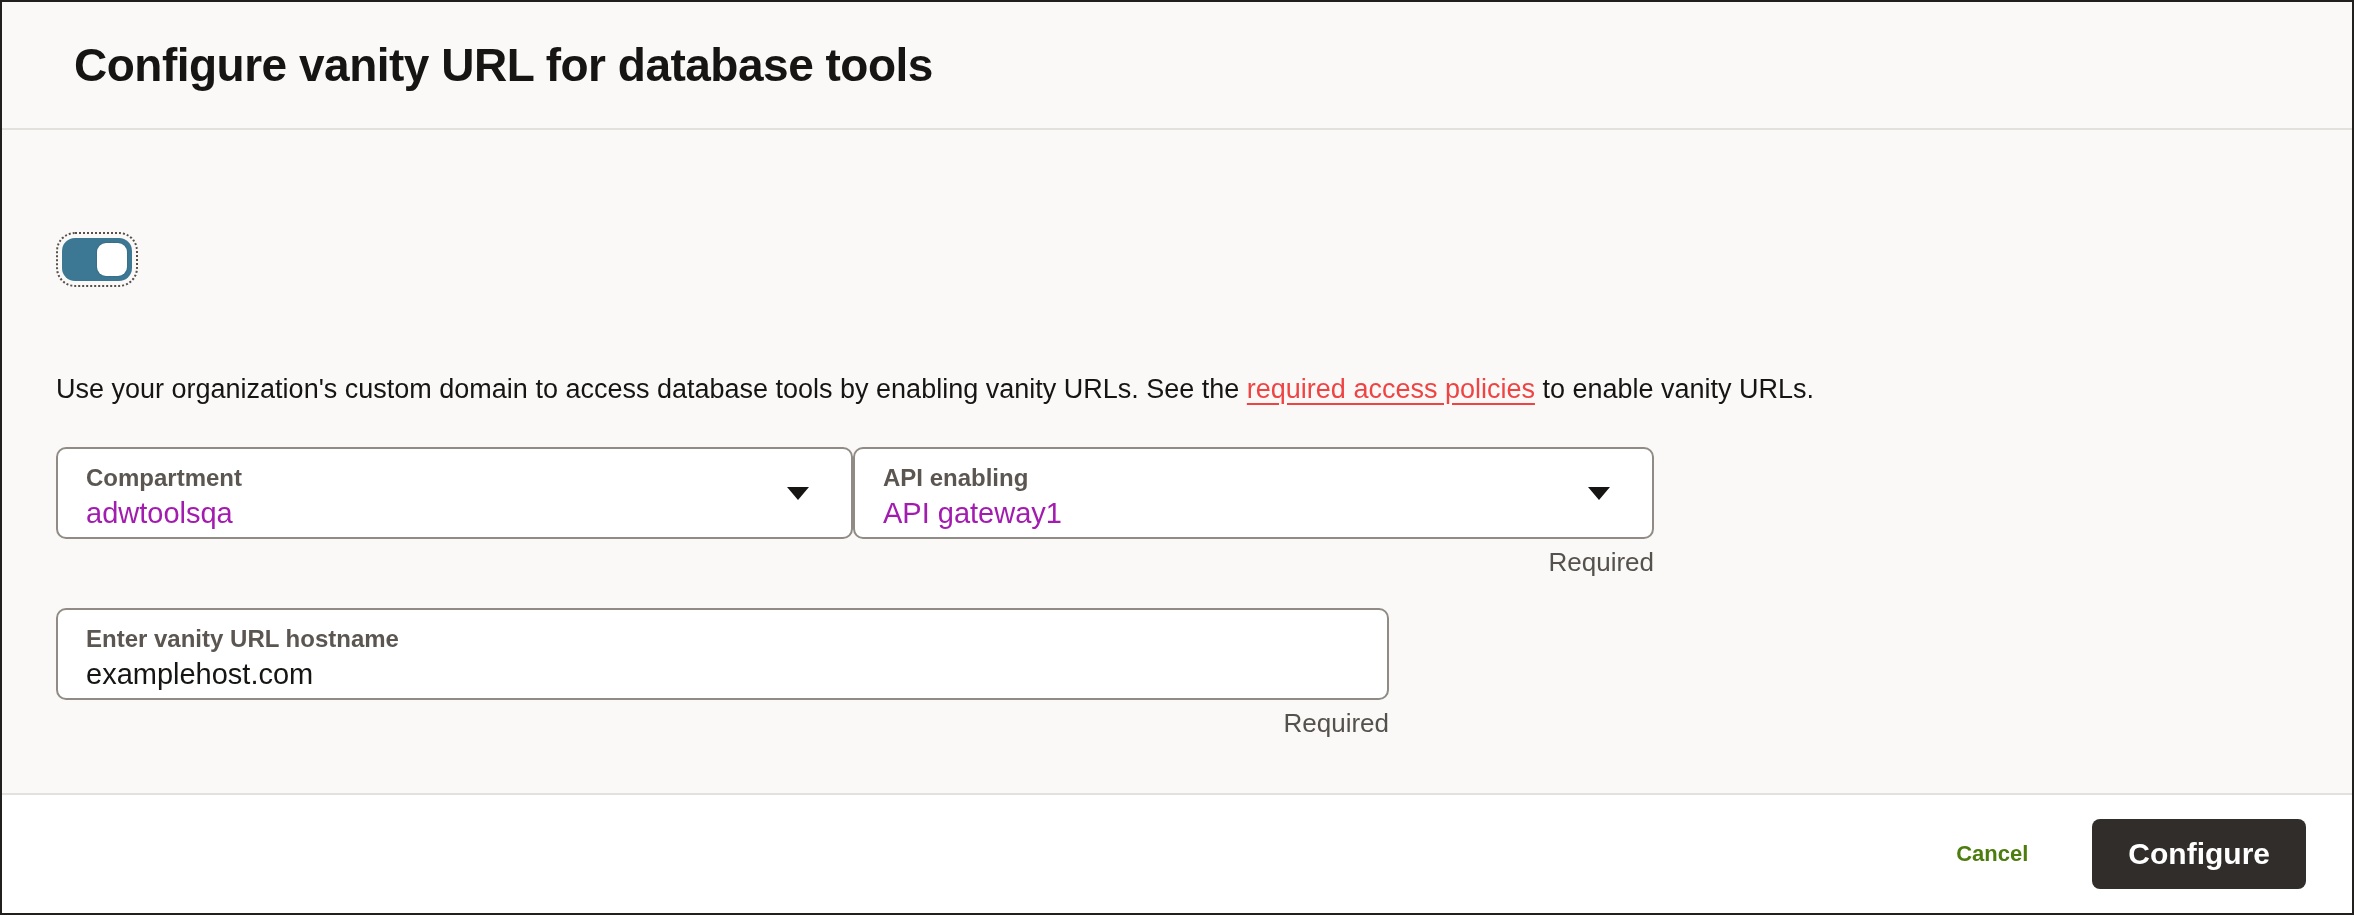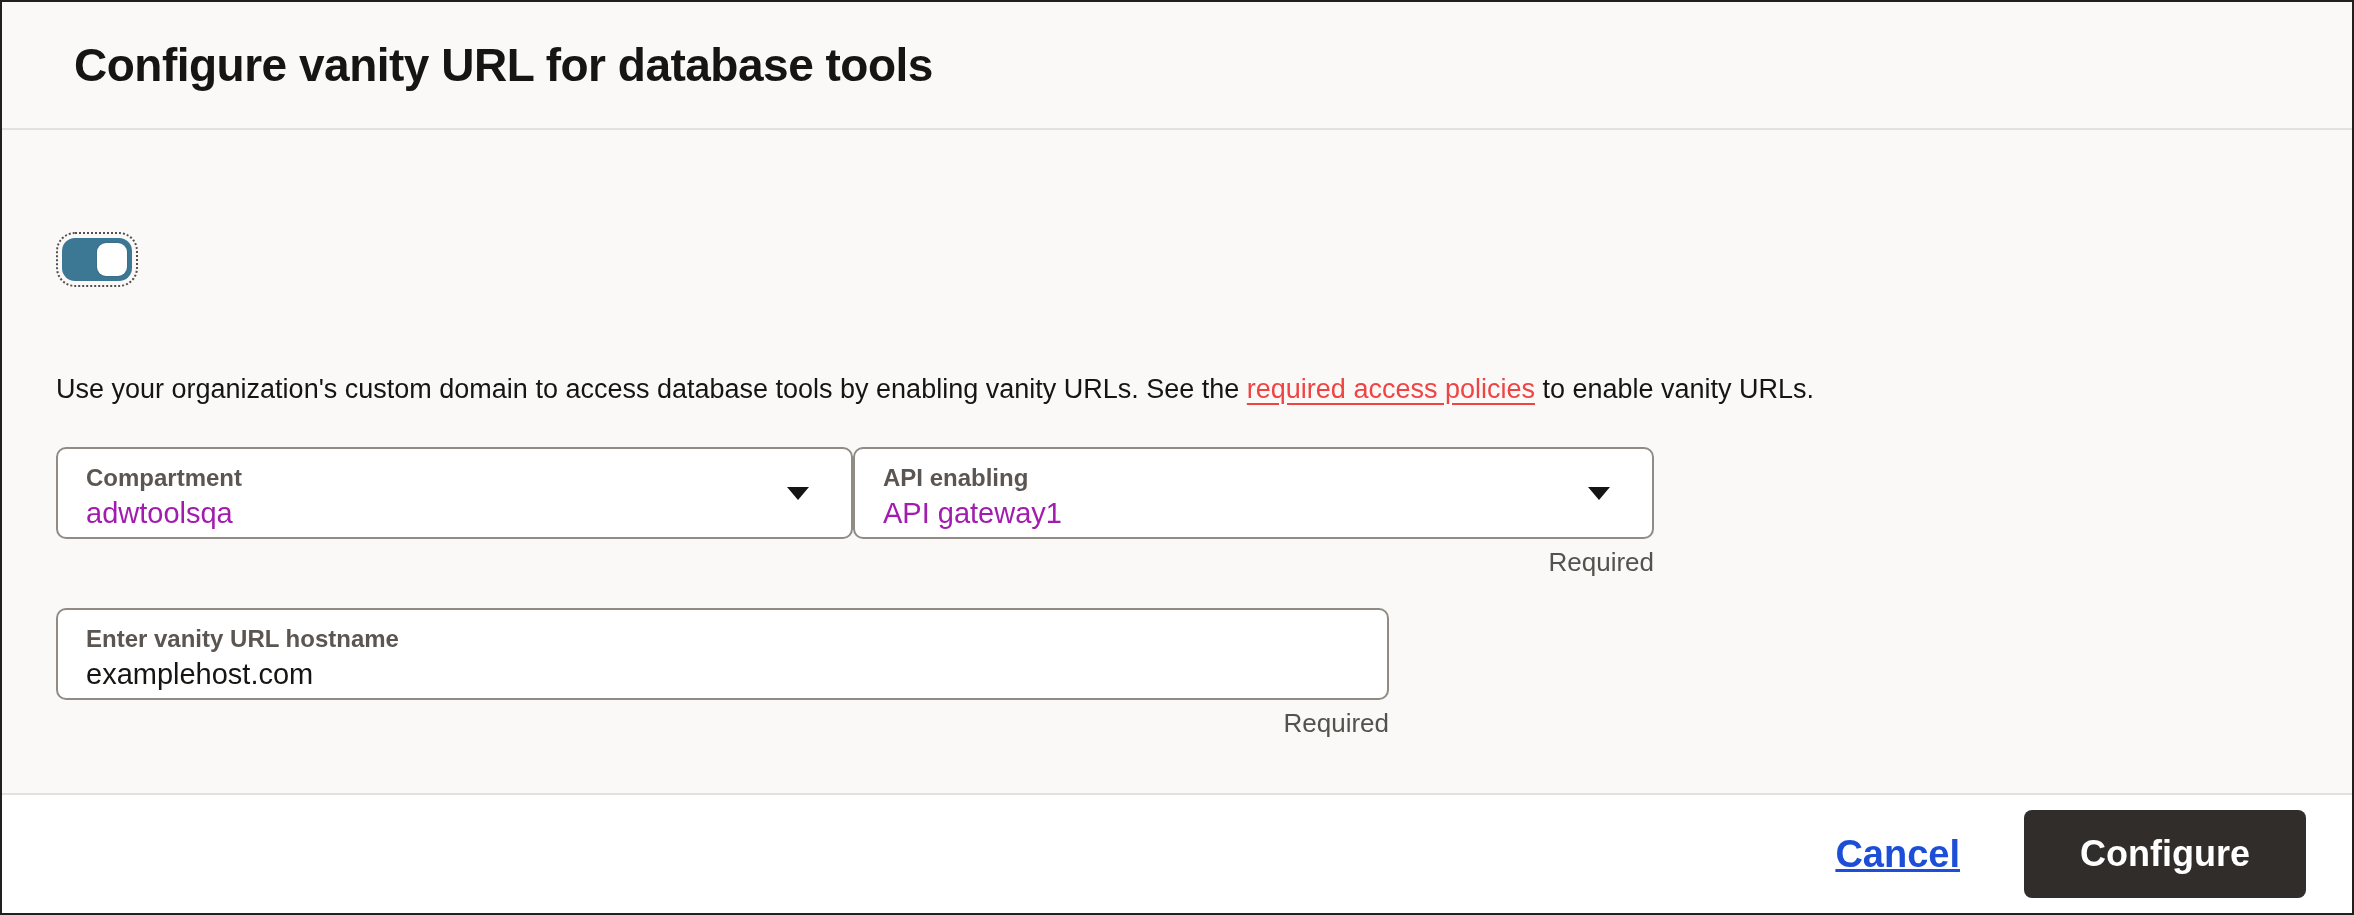--- a/index.html
+++ b/index.html
@@ -154,35 +154,34 @@
     display: flex;
     align-items: center;
     justify-content: flex-end;
     padding-right: 46px;
     gap: 58px;
   }
   .cancel-btn {
     background: none;
     border: none;
     font-family: "Liberation Sans", "DejaVu Sans", sans-serif;
-    font-size: 38px;
-    font-weight: 700;
-    color: #1d4ed8;
+    font-size: 22px;
+    font-weight: 700;
+    color: #4d7c0f;
     cursor: pointer;
     padding: 10px 6px;
-    text-decoration: underline;
   }
   .configure-btn {
     background: #312d2a;
     border: none;
     border-radius: 8px;
-    height: 88px;
-    padding: 0 56px;
+    height: 70px;
+    padding: 0 36px;
     font-family: "Liberation Sans", "DejaVu Sans", sans-serif;
-    font-size: 36px;
+    font-size: 30px;
     font-weight: 700;
     color: #ffffff;
     cursor: pointer;
   }
 </style>
 </head>
 <body>
 
 <div class="page">
 

